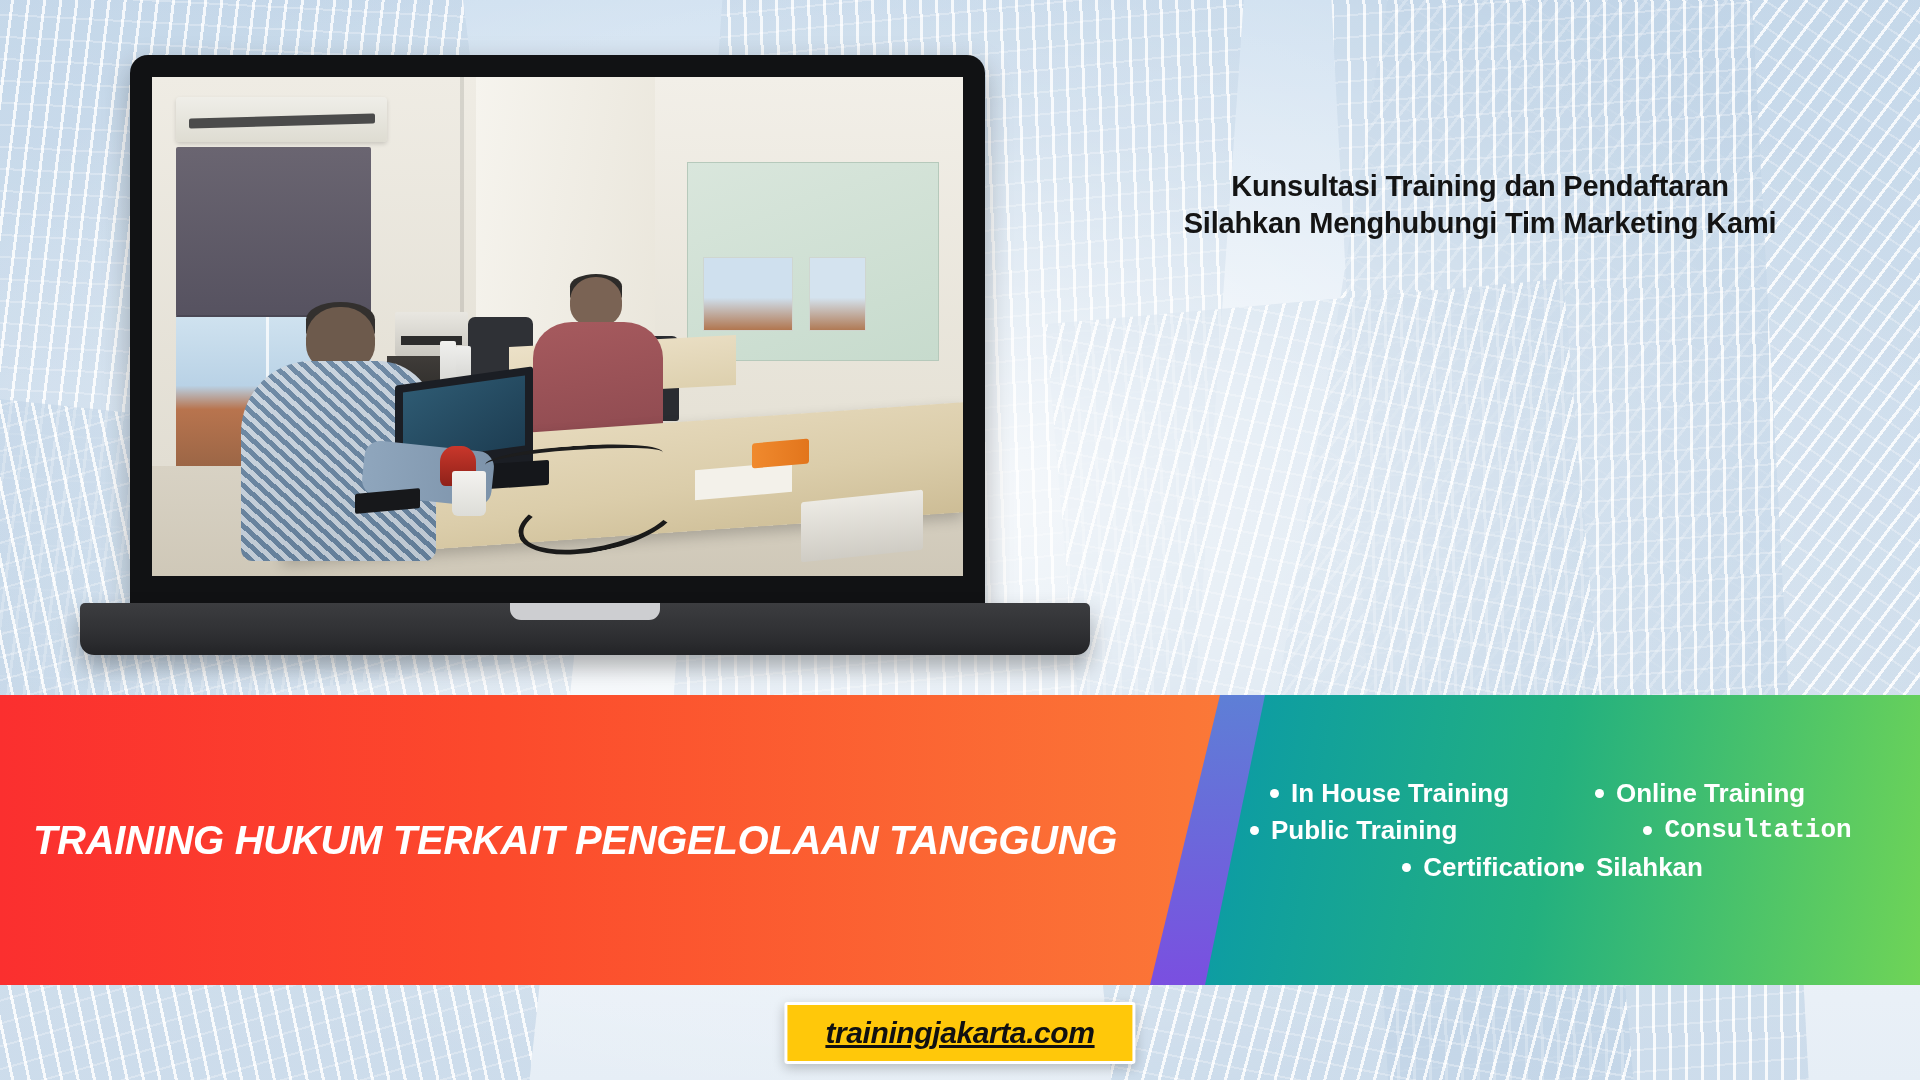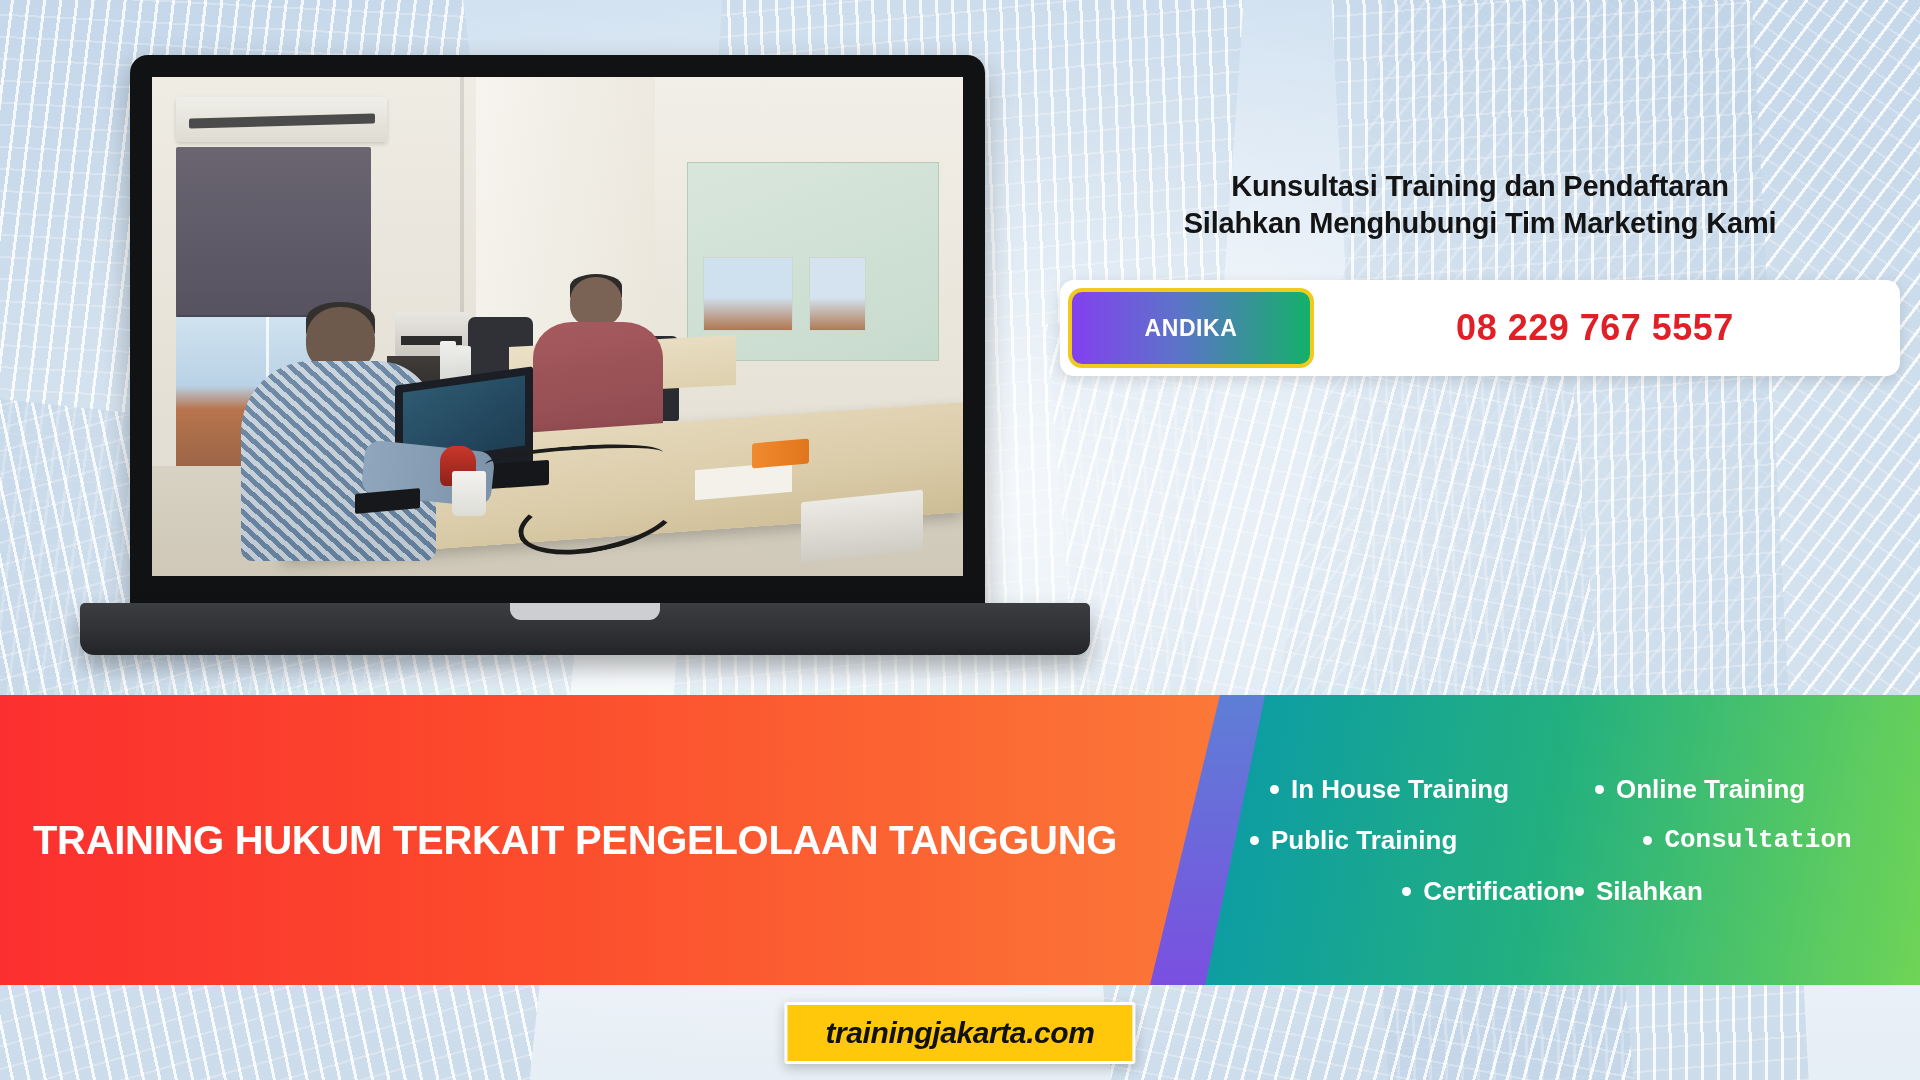--- a/index.html
+++ b/index.html
@@ -149,26 +149,26 @@
   }
   .band-right {
     position:absolute; left:1205px; top:0; width:715px; height:100%;
     background:linear-gradient(100deg,#0a9aa8 0%, #23b07f 48%, #6fd457 100%);
     clip-path:polygon(60px 0, 100% 0, 100% 100%, 0 100%);
   }
   #banner-title {
     position:absolute; left:0; top:0; width:1150px; height:100%;
     display:flex; align-items:center; justify-content:center;
     color:#fff; font-weight:bold; font-size:40px; line-height:1.3;
-    text-align:center; padding:0 26px; letter-spacing:-.3px;
+    text-align:center; padding:0 26px; letter-spacing:-.3px;font-style:italic;
   }
   #services {
-    position:absolute; left:1230px; top:22px; width:690px; height:246px;
+    position:absolute; left:1230px; top:12px; width:690px; height:246px;
     display:grid; grid-template-columns:1fr 1fr; align-content:center;
-    row-gap:20px;
+    row-gap:6px;
   }
   .svc {
     color:#fff; font-weight:bold; font-size:26px;
     display:flex; align-items:center; gap:12px; white-space:nowrap;
   }
   .svc .dot { width:9px; height:9px; border-radius:50%; background:#fff; flex:none; }
   .svc.r0c0 { justify-content:flex-start; padding-left:40px; }
   .svc.r0c1 { justify-content:flex-start; padding-left:20px; }
   .svc.r1c0 { justify-content:flex-start; padding-left:20px; }
   .svc.r1c1 { justify-content:center; padding-left:0px;font-family:Liberation Mono, monospace; }
@@ -178,20 +178,21 @@
   
   #site {
     position:absolute; left:50%; transform:translateX(-50%); top:1002px;
     background:#ffc80a; border:3px solid #ffffff;
     padding:11px 38px; border-radius:3px;
     box-shadow:0 4px 12px rgba(0,0,0,.22);
   }
   #site span {
     font-size:30px; font-weight:bold; font-style:italic; color:#111;
     letter-spacing:-.4px;
+    text-decoration:underline;
   }
 </style>
 </head>
 <body>
 
 <div id="bg">
   <div class="sky"></div>
   <div class="tower t1"></div>
   <div class="tower t2"></div>
   <div class="tower t3"></div>
@@ -249,24 +250,20 @@
   </div>
 </div>
 
 <div id="contact">
   <h1>
     <span>Kunsultasi Training dan Pendaftaran</span><br>
     <span>Silahkan Menghubungi Tim Marketing Kami</span>
   </h1>
 
 
-  <div class="card">
-    <div class="badge b2">ANDIKA</div>
-    <div class="phone">08 229 767 5557</div>
-  </div>
 </div>
 
 <div id="banner">
   <div class="band-left"></div>
   <div class="band-accent"></div>
   <div class="band-right"></div>
 
   <div id="banner-title">
     <div>
       <span>TRAINING HUKUM TERKAIT PENGELOLAAN TANGGUNG</span><br>

